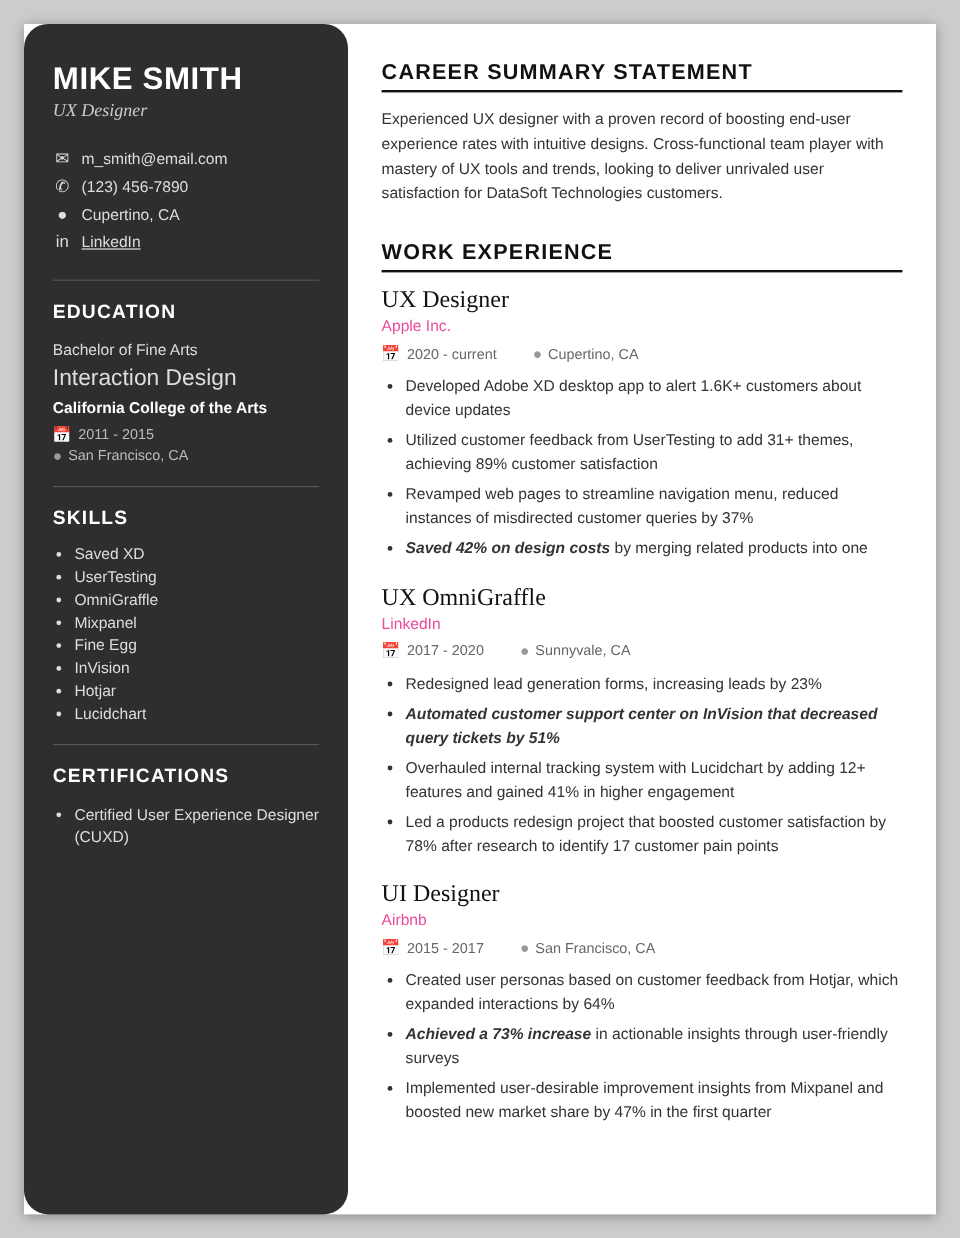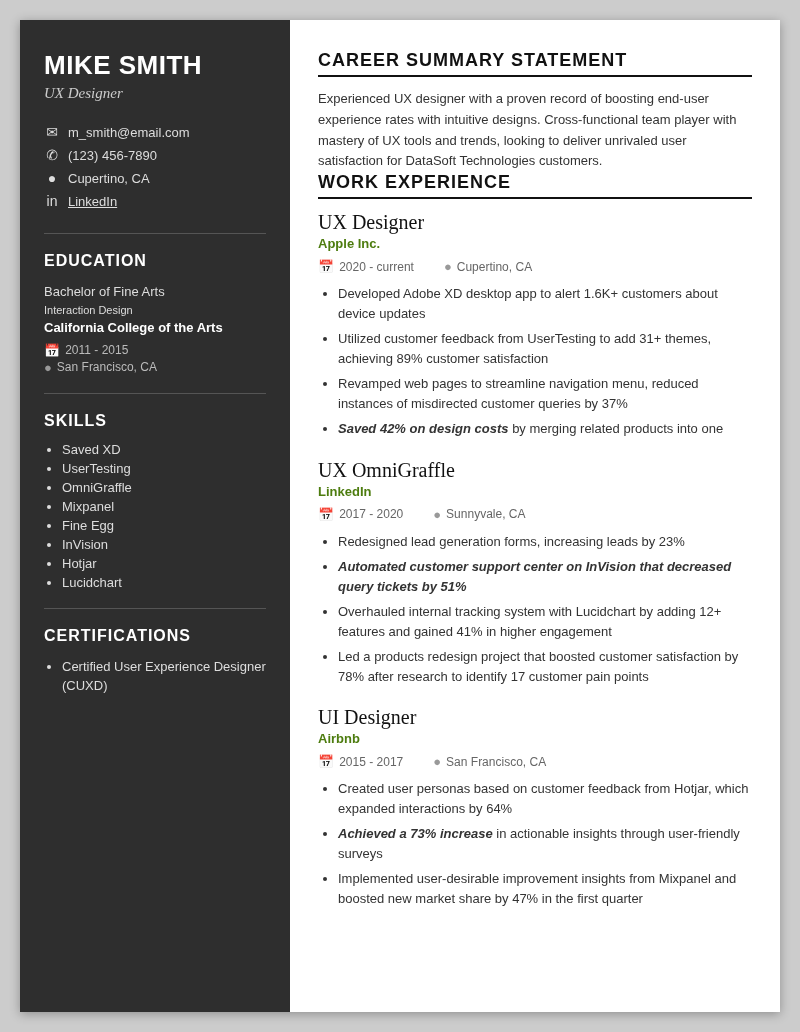--- a/index.html
+++ b/index.html
@@ -19,20 +19,21 @@
       display: flex;
       box-shadow: 0 2px 10px rgba(0,0,0,0.3);
     }
     
     .sidebar {
       width: 270px;
       min-width: 270px;
       background: #2e2e2e;
       color: #fff;
       padding: 30px 24px 30px 24px;
+      border-radius: 20px;
     }
     .sidebar-name {
       font-size: 26px;
       font-weight: bold;
       font-family: Arial, sans-serif;
       letter-spacing: 0.5px;
       line-height: 1.2;
       margin-bottom: 4px;
     }
     .sidebar-title {
@@ -77,21 +78,21 @@
       margin-bottom: 12px;
     }
     
     .edu-degree {
       font-size: 13px;
       color: #ddd;
       font-family: Arial, sans-serif;
       line-height: 1.5;
     }
     .edu-major {
-      font-size: 11px;
+      font-size: 19px;
       color: #ddd;
       font-family: Arial, sans-serif;
       line-height: 1.5;
     }
     .edu-school {
       font-size: 13px;
       font-weight: bold;
       color: #fff;
       font-family: Arial, sans-serif;
       line-height: 1.5;
@@ -152,34 +153,35 @@
       color: #111;
       border-bottom: 2px solid #111;
       padding-bottom: 4px;
       margin-bottom: 12px;
     }
     .career-summary {
       font-family: Arial, sans-serif;
       font-size: 13px;
       color: #333;
       line-height: 1.6;
+      margin-bottom: 28px;
     }
     
     .job-title {
       font-family: Georgia, serif;
       font-size: 20px;
       color: #111;
       margin-bottom: 2px;
       margin-top: 4px;
     }
     .job-company {
       font-family: Arial, sans-serif;
       font-size: 13px;
-      font-weight: bold;
-      color: #4d7c0f;
+      font-weight: normal;
+      color: #ec4899;
       margin-bottom: 8px;
     }
     .job-meta {
       display: flex;
       align-items: center;
       gap: 30px;
       font-family: Arial, sans-serif;
       font-size: 12px;
       color: #666;
       margin-bottom: 10px;

